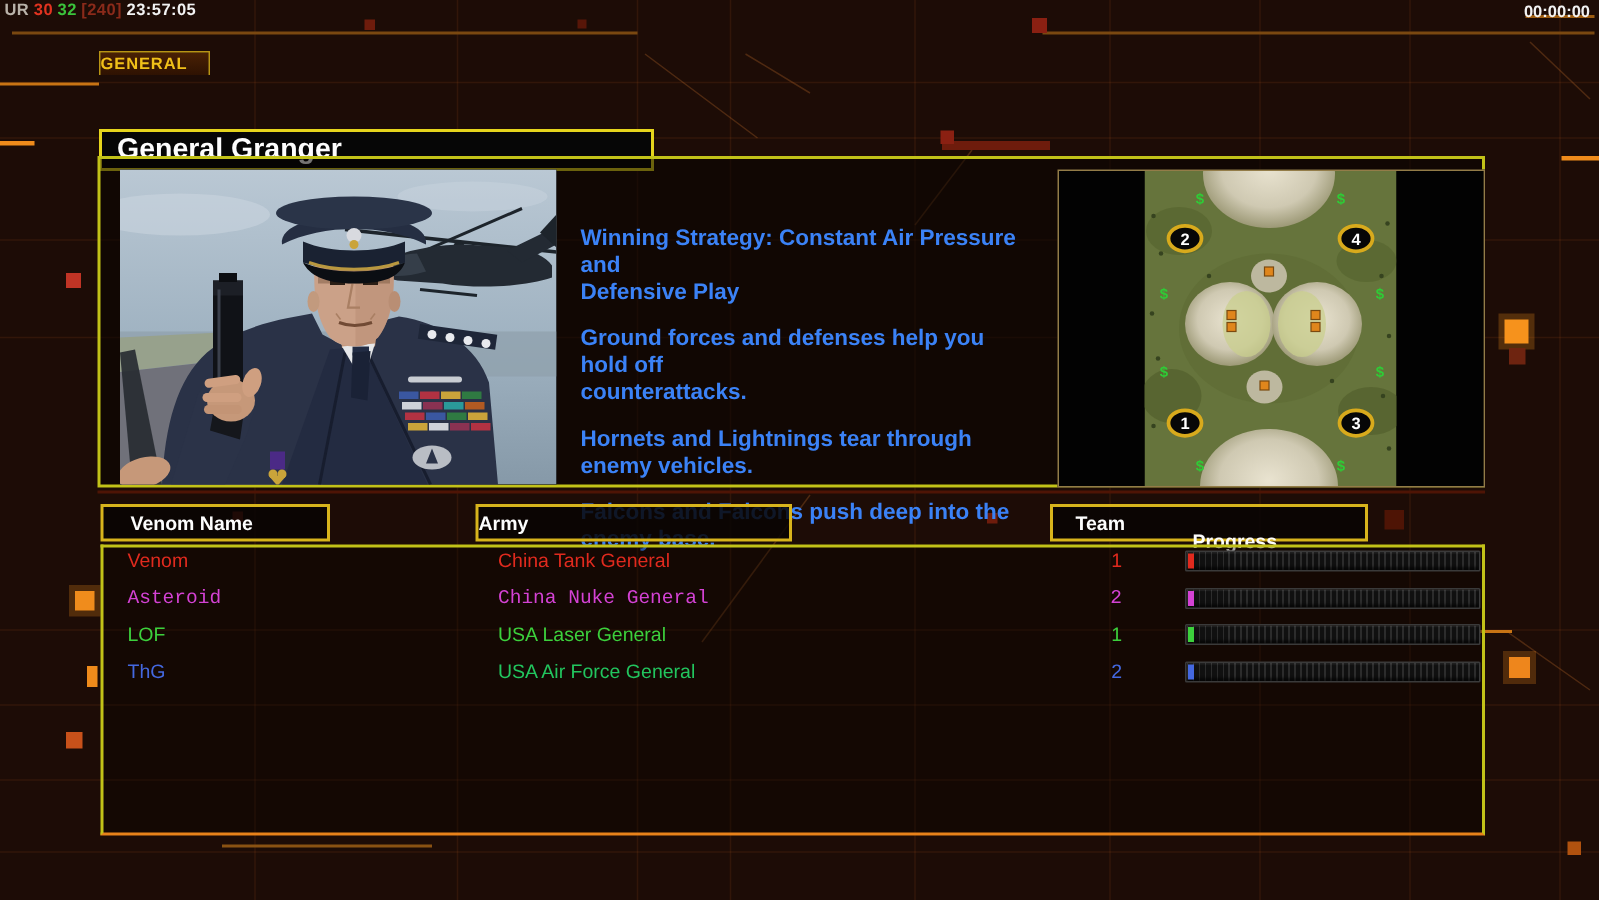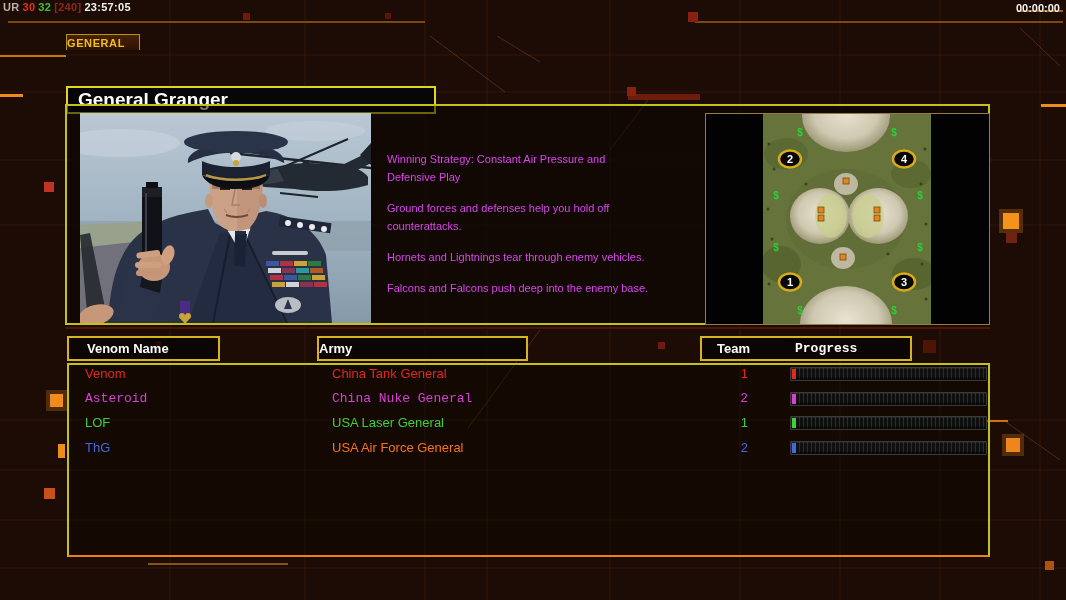--- a/index.html
+++ b/index.html
@@ -28,35 +28,35 @@
     font-size:19px;font-weight:bold;color:#fdfdfd;line-height:24px;padding-left:10px;margin-top:36px;}
 
   
   .top-panel{position:absolute;left:65px;top:104px;width:925px;height:221px;
     border:2px solid #c2c218;background:rgba(8,3,1,0.55);box-sizing:border-box;}
   .players-panel{position:absolute;left:67px;top:363px;width:923px;height:194px;
     border:2px solid #c2c218;border-bottom:2px solid #e8821a;
     background:rgba(6,2,1,0.35);box-sizing:border-box;}
 
   .portrait{position:absolute;left:80px;top:113px;width:291px;height:210px;background:#0a0c10;}
-  .strategy{position:absolute;left:387px;top:150px;width:302px;font-size:11px;color:#d946ef;}
+  .strategy{position:absolute;left:387px;top:150px;width:302px;font-size:15px;color:#3b82f6;font-weight:bold;}
   .strategy p{margin:0 0 13px 0;line-height:18px;white-space:pre-line;}
 
   .map-box{position:absolute;left:705px;top:113px;width:285px;height:212px;
     background:#000;border:1px solid #937c48;box-sizing:border-box;}
 
   
   .col-header{position:absolute;height:25px;background:rgba(8,5,3,0.85);
     border:2px solid #d8b41c;box-sizing:border-box;
     font-size:13px;font-weight:bold;color:#fdfdfd;line-height:21px;}
   .hdr-player{left:67px;top:336px;width:153px;padding-left:18px;}
   .hdr-army{left:317px;top:336px;width:211px;}
   .hdr-teamprog{left:700px;top:336px;width:212px;padding-left:48px;}
   .hdr-teamprog .team-lbl{position:absolute;left:15px;top:0;}
-  .hdr-teamprog .prog-lbl{position:absolute;left:93px;top:0;font-family:Liberation Mono, monospace;}
+  .hdr-teamprog .prog-lbl{position:absolute;left:93px;top:12px;}
 
   
   .prow{position:absolute;left:0;top:0;width:1066px;height:20px;font-size:13px;}
   .prow .cell{position:absolute;line-height:16px;}
   .c-name{left:85px;}
   .c-army{left:332px;}
   .c-team{left:700px;width:48px;text-align:right;}
   .pbar{position:absolute;left:790px;top:1px;width:197px;height:14px;
     border:1px solid #3a3a3a;box-sizing:border-box;border-radius:1px;
     background:repeating-linear-gradient(90deg,#2c2c2c 0 1px,#101010 1px 4px);
@@ -372,21 +372,21 @@
   <div class="prow" style="top:415px;">
     <span class="cell c-name" style="color: rgb(60, 208, 60);">LOF</span>
     <span class="cell c-army" style="color: rgb(60, 208, 60);">USA Laser General</span>
     <span class="cell c-team" style="color: rgb(60, 208, 60);">1</span>
     <span class="pbar">
         <span class="pfill" style="background: rgb(60, 208, 60);"></span>
       </span>
   </div>
   <div class="prow" style="top:440px;">
     <span class="cell c-name" style="color: rgb(68, 104, 224);">ThG</span>
-    <span class="cell c-army" style="color: #f97316; text-align: right;">USA Air Force General</span>
+    <span class="cell c-army" style="color: #22c55e; text-align: right;">USA Air Force General</span>
     <span class="cell c-team" style="color: rgb(68, 104, 224);">2</span>
     <span class="pbar">
         <span class="pfill" style="background: rgb(68, 104, 224);"></span>
       </span>
   </div>
 
 
 </div>
 
 </body></html>

